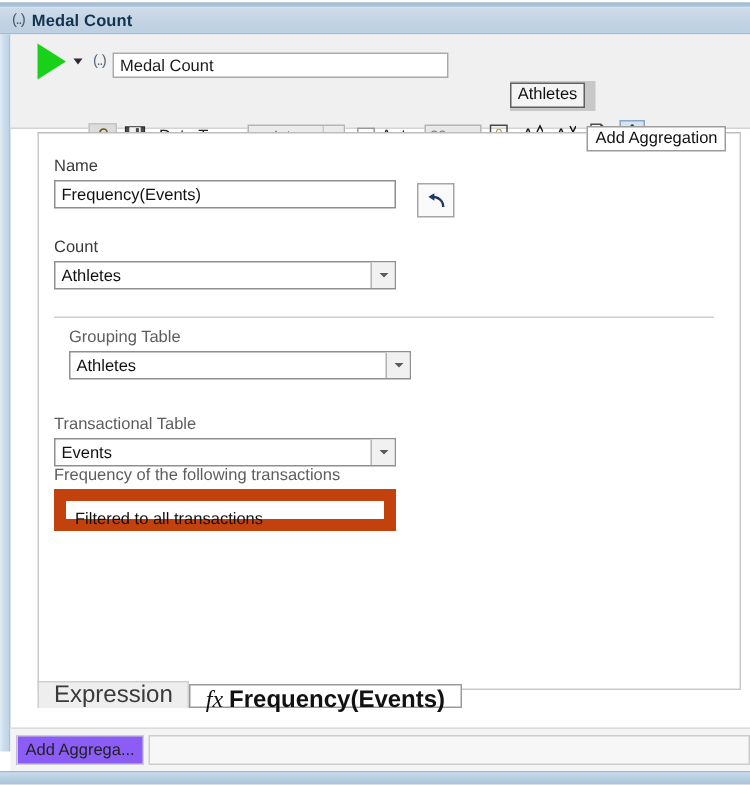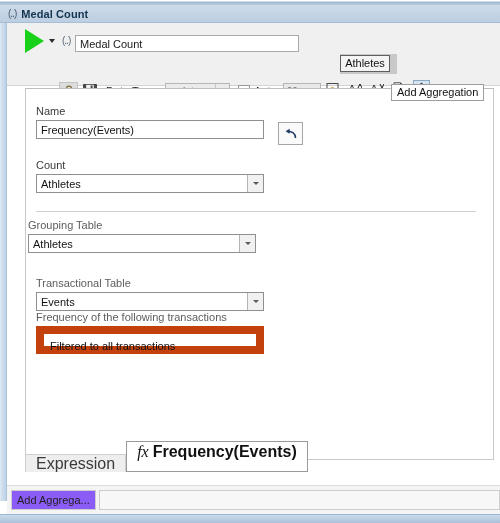--- a/index.html
+++ b/index.html
@@ -377,21 +377,21 @@
     background: #eeeeee;
     border: 1px solid #cfcfcf;
     border-bottom: none;
     box-sizing: border-box;
   }
   .tab.active {
     background: #ffffff;
     border: 1px solid #9a9a9a;
     color: #111;
     font-weight: bold;
-    height: 31px;
+    height: 16px;
     line-height: 19px;
   }
   .tab .fx {
     font-style: italic;
     font-weight: normal;
     margin-right: 4px;
     font-family: "Liberation Serif", serif;
   }
 
   
@@ -559,21 +559,21 @@
       <div class="sel-input">
         <span>Athletes</span>
         <span class="sel-arrow">
             <span class="caret-dn"></span>
           </span>
       </div>
     </div>
 
     <div class="divider"></div>
 
-    <div class="grp" style="left:2px; top:130px;">
+    <div class="grp" style="left:20px; top:130px;">
       <div class="field-label dim">Grouping Table</div>
       <div class="sel-input">
         <span>Athletes</span>
         <span class="sel-arrow">
             <span class="caret-dn"></span>
           </span>
       </div>
     </div>
 
     <div class="grp" style="left:10px; top:172px;margin-top:16px;">

